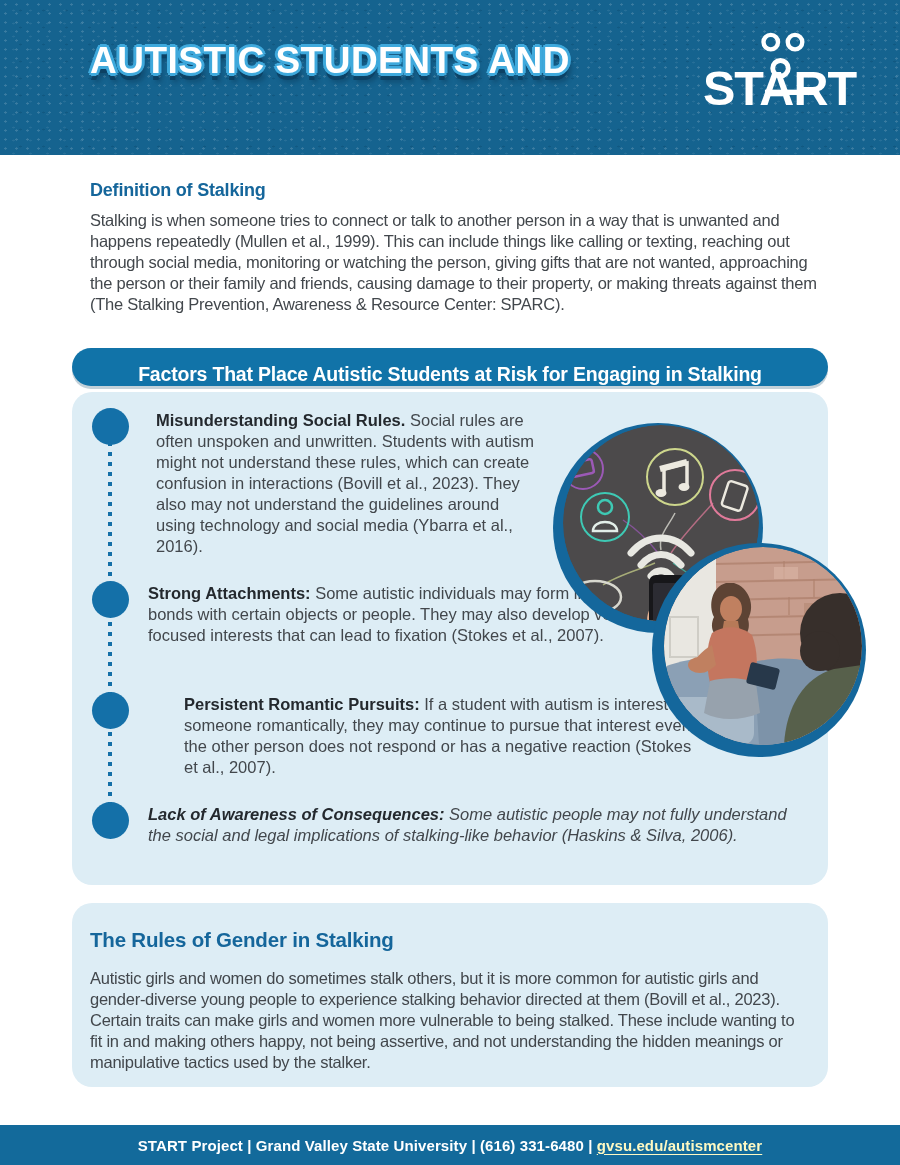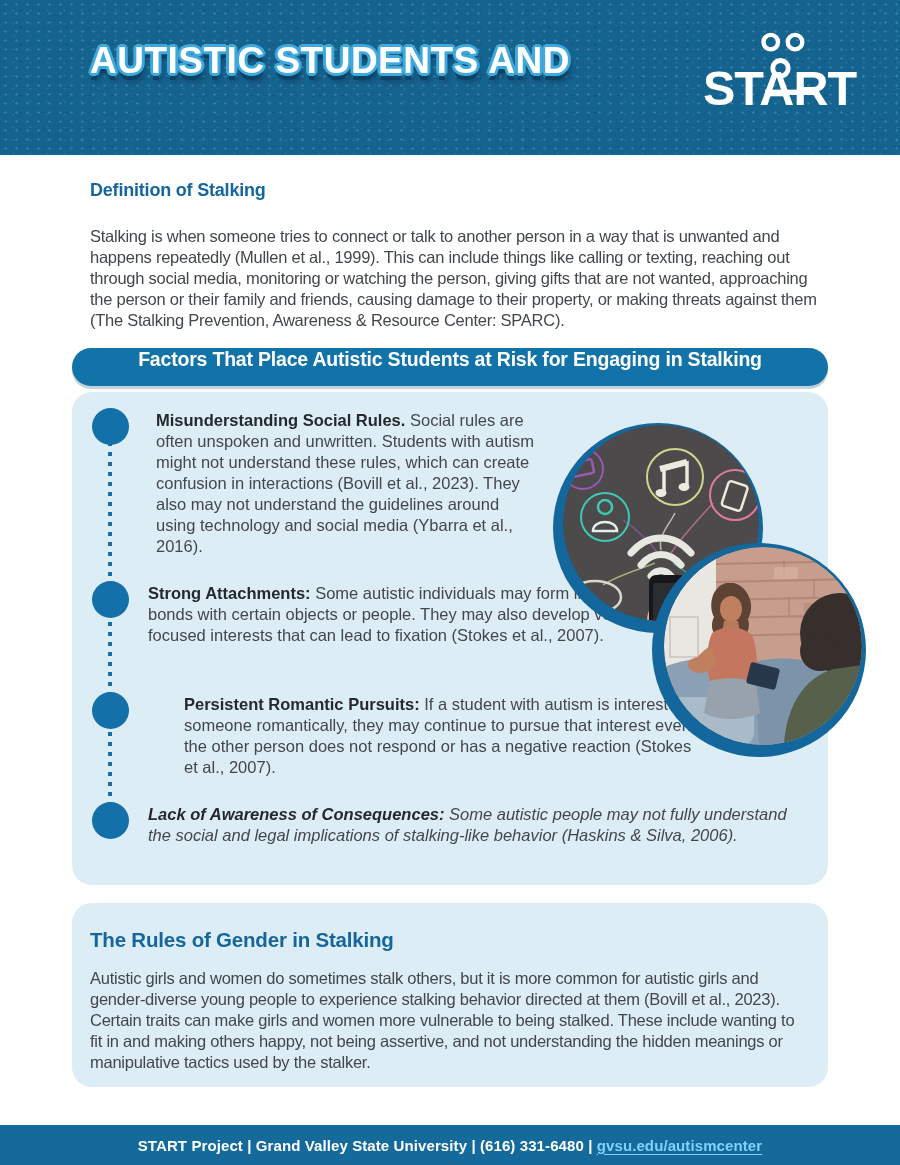--- a/index.html
+++ b/index.html
@@ -40,27 +40,27 @@
       0 7px 0 rgba(12,62,96,0.85), 3px 9px 5px rgba(8,45,72,0.45);
   }
   .logo{position:absolute;right:38px;top:28px;width:165px;height:100px;}
 
   
   .definition{position:absolute;left:90px;top:180px;width:730px;}
   .section-heading{
     color:var(--heading-blue);font-size:18px;font-weight:bold;letter-spacing:-0.2px;
   }
   .body-text{
-    margin-top:25px;color:var(--text-gray);font-size:16.5px;line-height:21px;letter-spacing:-0.25px;
+    margin-top:9px;color:var(--text-gray);font-size:16.5px;line-height:21px;letter-spacing:-0.25px;
   }
 
   
   .factors-banner{
     position:absolute;left:72px;top:348px;width:756px;height:38px;border-radius:19px;
-    background:var(--banner-blue);display:flex;align-items:flex-start;justify-content:center;
+    background:var(--banner-blue);display:flex;align-items:flex-end;justify-content:center;
     box-shadow:0 3px 0 rgba(16,70,104,0.25);
   }
   .factors-banner span{
     color:#ffffff;font-size:19.5px;font-weight:bold;letter-spacing:-0.2px;
   }
 
   
   .factors-box{
     position:absolute;left:72px;top:392px;width:756px;height:493px;border-radius:20px;
     background:var(--box-blue);
@@ -93,21 +93,21 @@
   }
   .gender-box .section-heading{font-size:20.5px;}
   .gender-box .body-text{margin-top:16px;letter-spacing:-0.25px;}
 
   
   .footer{
     position:absolute;left:0;top:1125px;width:900px;height:40px;background:var(--footer-blue);
     display:flex;align-items:center;justify-content:center;
   }
   .footer-text{color:#ffffff;font-size:15px;font-weight:bold;letter-spacing:0.1px;}
-  .footer-text a{color:#7dd3fc;text-decoration:underline;text-underline-offset:3px;}
+  .footer-text a{color:#fef9c3;text-decoration:underline;text-underline-offset:3px;}
 </style>
 </head>
 <body>
 
 <div class="page">
 
   <div class="header">
     <div class="title-wrap">
       <div class="title-line">AUTISTIC STUDENTS AND</div>
     </div>

